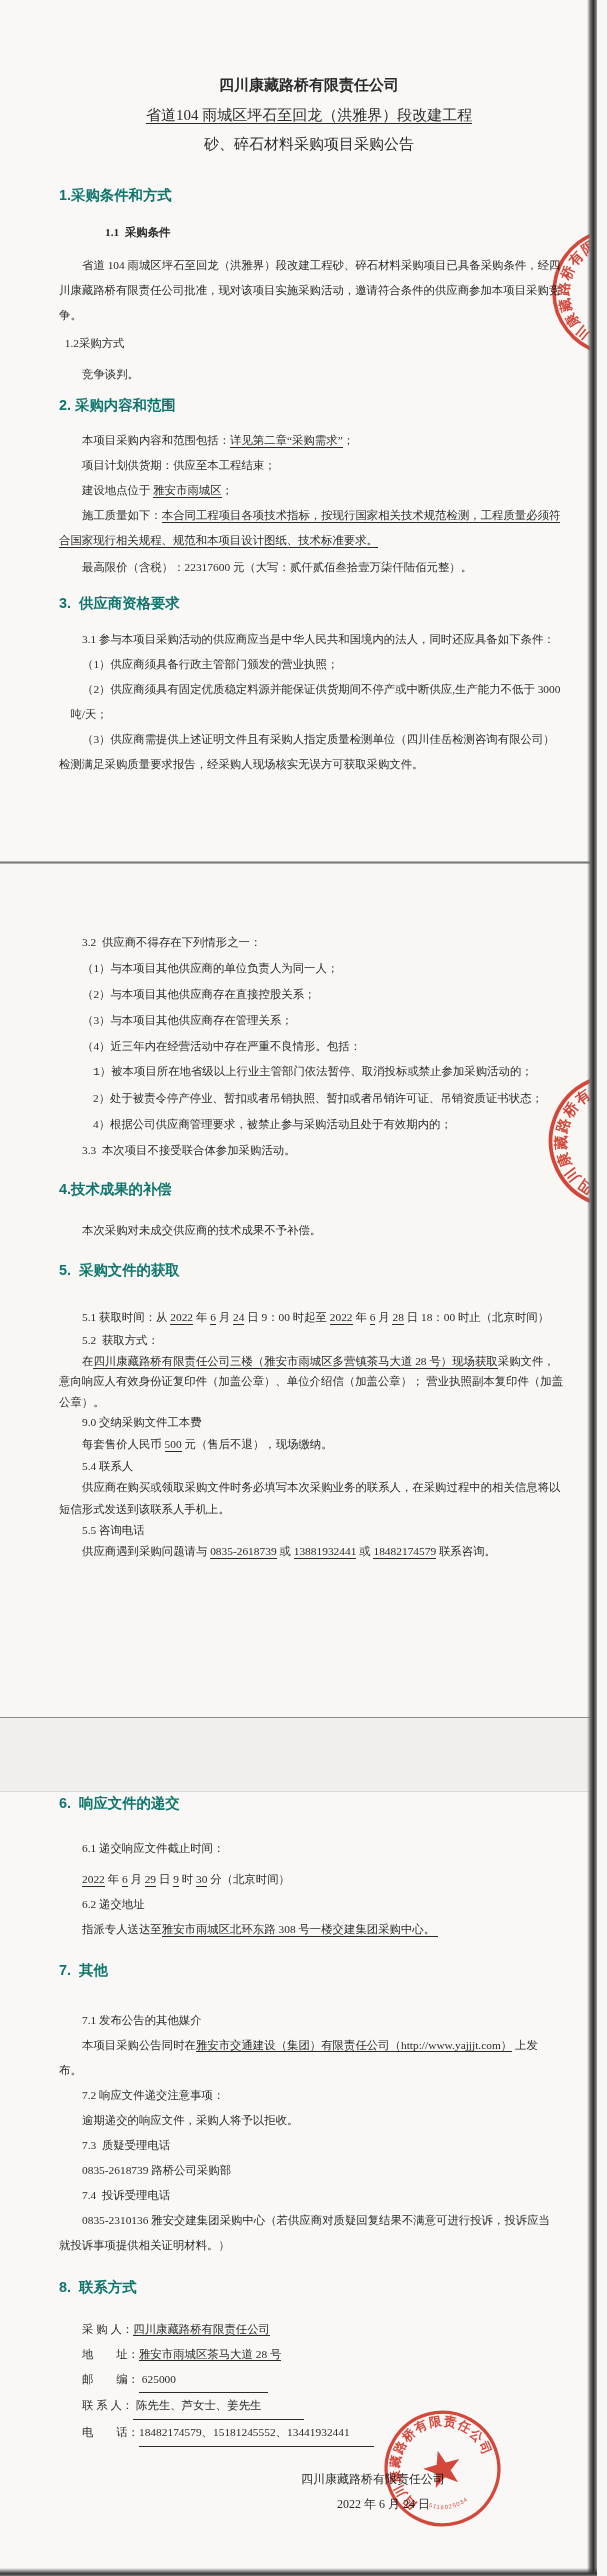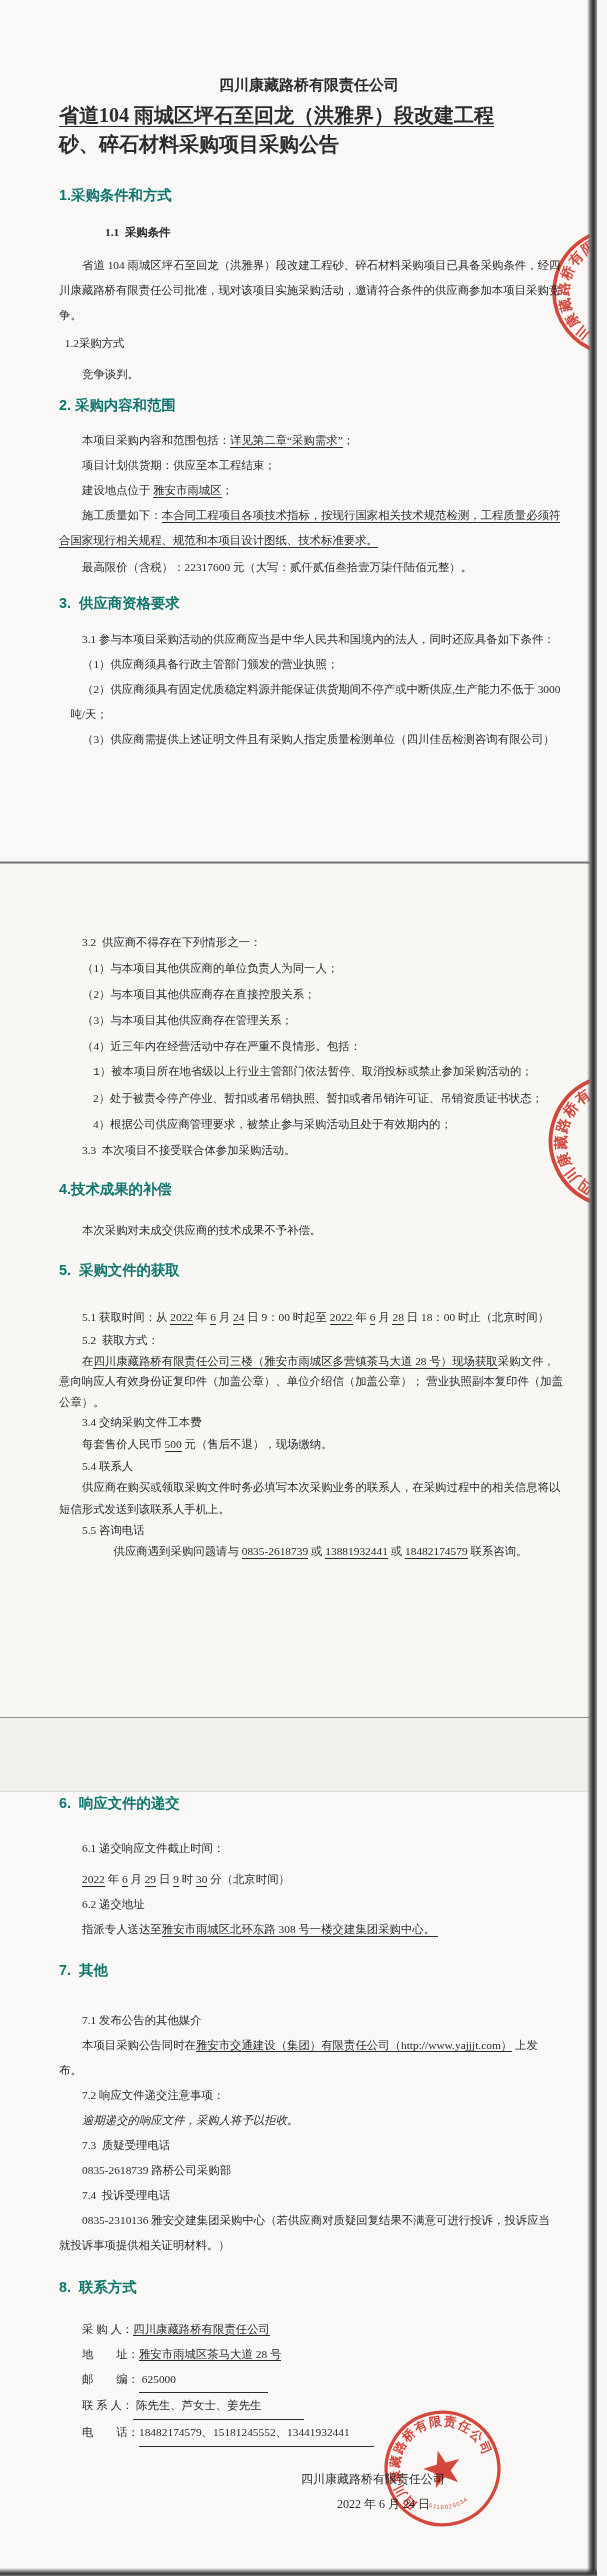--- a/index.html
+++ b/index.html
@@ -15,21 +15,21 @@
        border-top:1.5px solid #8f8d8a;border-bottom:0.8px solid #dcdad6;}
   .edge-right{position:absolute;top:0;right:0;width:10px;height:2576px;z-index:9;
        background:linear-gradient(to right,rgba(60,60,60,0),#707070 35%,#2f2f2f 65%,#9a9a9a 100%);}
   .edge-bottom{position:absolute;left:0;bottom:0;width:607px;height:7.6px;z-index:9;
        background:linear-gradient(to bottom,rgba(60,60,60,0),#3a3a3a 70%,#777 100%);}
   
   .bl{white-space:pre;color:#2b2b2b;}
   .p{font-size:11.4px;line-height:25px;font-family:"Liberation Serif",serif;}
   .h{font-size:14.4px;line-height:23px;font-weight:bold;color:#0f766e;font-family:"Liberation Sans",sans-serif;}
   .t1{font-size:15px;line-height:24px;font-weight:bold;text-align:center;font-family:"Liberation Sans",sans-serif;}
-  .t2{font-size:20px;line-height:26px;font-weight:bold;text-align:left;}
+  .t2{font-size:15px;line-height:26px;font-weight:normal;text-align:center;}
   .sig{font-size:12px;line-height:25px;}
   .right{text-align:right;}
   .u{border-bottom:0.8px solid #2b2b2b;padding-bottom:0.8px;}
   .uw{display:inline-block;}
   
   .stamp{position:absolute;mix-blend-mode:multiply;opacity:.92;z-index:5;}
   .ring{fill:none;stroke:#d6392c;stroke-width:5px;}
   .ringtext{font-size:19px;letter-spacing:2px;font-weight:bold;fill:#d6392c;font-family:"Liberation Serif",serif;}
   .serial{font-size:9px;letter-spacing:1.5px;fill:#d6392c;font-family:"Liberation Sans",sans-serif;}
   .star{fill:#d6392c;}
@@ -56,61 +56,62 @@
       <div class="bl p" style="padding-left: 23px;"><span>建设地点位于 </span><span class="u">雅安市雨城区</span><span>；</span></div>
       <div class="bl p" style="padding-left: 23px;"><span>施工质量如下：</span><span class="u">本合同工程项目各项技术指标，按现行国家相关技术规范检测，工程质量必须符</span></div>
       <div class="bl p"><span class="u">合国家现行相关规程、规范和本项目设计图纸、技术标准要求。</span></div>
       <div class="bl p" style="margin-top: 1.5px; padding-left: 23px;"><span>最高限价（含税）：22317600 元（大写：贰仟贰佰叁拾壹万柒仟陆佰元整）。</span></div>
       <div class="bl h" style="margin-top: 12px;"><span>3.  供应商资格要求</span></div>
       <div class="bl p" style="margin-top: 12px; padding-left: 23px;"><span>3.1 参与本项目采购活动的供应商应当是中华人民共和国境内的法人，同时还应具备如下条件：</span></div>
       <div class="bl p" style="padding-left: 23px;"><span>（1）供应商须具备行政主管部门颁发的营业执照；</span></div>
       <div class="bl p" style="padding-left: 23px; text-align: right;"><span>（2）供应商须具有固定优质稳定料源并能保证供货期间不停产或中断供应,生产能力不低于 3000</span></div>
       <div class="bl p" style="padding-left: 11.4px;"><span>吨/天；</span></div>
       <div class="bl p" style="padding-left: 23px;"><span>（3）供应商需提供上述证明文件且有采购人指定质量检测单位（四川佳岳检测咨询有限公司）</span></div>
+      <div class="bl p"><span>检测满足采购质量要求报告，经采购人现场核实无误方可获取采购文件。</span></div>
     </div>
   <div class="sep"></div>
   <div class="page pg2">
       <div class="bl p" style="line-height: 26px; padding-left: 23px;"><span>3.2  供应商不得存在下列情形之一：</span></div>
       <div class="bl p" style="line-height: 26px; padding-left: 23px;"><span>（1）与本项目其他供应商的单位负责人为同一人；</span></div>
       <div class="bl p" style="line-height: 26px; padding-left: 23px;"><span>（2）与本项目其他供应商存在直接控股关系；</span></div>
       <div class="bl p" style="line-height: 26px; padding-left: 23px;"><span>（3）与本项目其他供应商存在管理关系；</span></div>
       <div class="bl p" style="line-height: 26px; padding-left: 23px;"><span>（4）近三年内在经营活动中存在严重不良情形。包括：</span></div>
       <div class="bl p" style="line-height: 26px; padding-left: 34px; font-family: Liberation Mono, monospace;"><span>1）被本项目所在地省级以上行业主管部门依法暂停、取消投标或禁止参加采购活动的；</span></div>
       <div class="bl p" style="line-height: 26px; padding-left: 34px;"><span>2）处于被责令停产停业、暂扣或者吊销执照、暂扣或者吊销许可证、吊销资质证书状态；</span></div>
       <div class="bl p" style="line-height: 26px; padding-left: 34px;"><span>4）根据公司供应商管理要求，被禁止参与采购活动且处于有效期内的；</span></div>
       <div class="bl p" style="line-height: 26px; padding-left: 23px;"><span>3.3  本次项目不接受联合体参加采购活动。</span></div>
       <div class="bl h" style="margin-top: 15px;"><span>4.技术成果的补偿</span></div>
       <div class="bl p" style="margin-top: 16.7px; padding-left: 23px;"><span>本次采购对未成交供应商的技术成果不予补偿。</span></div>
       <div class="bl h" style="margin-top: 16.7px;"><span>5.  采购文件的获取</span></div>
       <div class="bl p" style="margin-top: 23px; padding-left: 23px;"><span>5.1 获取时间：从 </span><span class="u">2022</span><span> 年 </span><span class="u">6</span><span> 月 </span><span class="u">24</span><span> 日 9：00 时起至 </span><span class="u">2022</span><span> 年 </span><span class="u">6</span><span> 月 </span><span class="u">28</span><span> 日 18：00 时止（北京时间）</span></div>
       <div class="bl p" style="line-height: 20.5px; padding-left: 23px;"><span>5.2  获取方式：</span></div>
       <div class="bl p" style="line-height: 20.5px; padding-left: 23px;"><span>在</span><span class="u">四川康藏路桥有限责任公司三楼（雅安市雨城区多营镇茶马大道 28 号）现场获取</span><span>采购文件，</span></div>
       <div class="bl p" style="line-height: 20.5px;"><span>意向响应人有效身份证复印件（加盖公章）、单位介绍信（加盖公章）； 营业执照副本复印件（加盖</span></div>
       <div class="bl p" style="line-height: 20.5px;"><span>公章）。</span></div>
-      <div class="bl p" style="line-height: 20.5px; padding-left: 23px;"><span>3.4 交纳采购文件工本费</span></div>
+      <div class="bl p" style="line-height: 20.5px; padding-left: 23px;"><span>9.0 交纳采购文件工本费</span></div>
       <div class="bl p" style="line-height: 23px; padding-left: 23px;"><span>每套售价人民币 </span><span class="u">500</span><span> 元（售后不退），现场缴纳。</span></div>
       <div class="bl p" style="line-height: 20.5px; padding-left: 23px;"><span>5.4 联系人</span></div>
       <div class="bl p" style="line-height: 23px; padding-left: 23px;"><span>供应商在购买或领取采购文件时务必填写本次采购业务的联系人，在采购过程中的相关信息将以</span></div>
       <div class="bl p" style="line-height: 20.5px;"><span>短信形式发送到该联系人手机上。</span></div>
       <div class="bl p" style="line-height: 20.5px; padding-left: 23px;"><span>5.5 咨询电话</span></div>
-      <div class="bl p" style="line-height: 23px; padding-left: 23px; text-align: center;"><span>供应商遇到采购问题请与 </span><span class="u">0835-2618739</span><span> 或 </span><span class="u">13881932441</span><span> 或 </span><span class="u">18482174579</span><span> 联系咨询。</span></div>
+      <div class="bl p" style="line-height: 23px; padding-left: 23px;"><span>供应商遇到采购问题请与 </span><span class="u">0835-2618739</span><span> 或 </span><span class="u">13881932441</span><span> 或 </span><span class="u">18482174579</span><span> 联系咨询。</span></div>
     </div>
   <div class="gap"></div>
   <div class="page pg3">
       <div class="bl h"><span>6.  响应文件的递交</span></div>
       <div class="bl p" style="margin-top: 21px; padding-left: 23px;"><span>6.1 递交响应文件截止时间：</span></div>
       <div class="bl p" style="margin-top: 6px; padding-left: 23px;"><span class="u">2022</span><span> 年 </span><span class="u">6</span><span> 月 </span><span class="u">29</span><span> 日 </span><span class="u">9</span><span> 时 </span><span class="u">30</span><span> 分（北京时间）</span></div>
       <div class="bl p" style="padding-left: 23px;"><span>6.2 递交地址</span></div>
       <div class="bl p" style="padding-left: 23px;"><span>指派专人送达至</span><span class="u">雅安市雨城区北环东路 308 号一楼交建集团采购中心。 </span></div>
       <div class="bl h" style="margin-top: 16.7px;"><span>7.  其他</span></div>
       <div class="bl p" style="margin-top: 26px; padding-left: 23px;"><span>7.1 发布公告的其他媒介</span></div>
       <div class="bl p" style="padding-left: 23px;"><span>本项目采购公告同时在</span><span class="u">雅安市交通建设（集团）有限责任公司（http://www.yajjjt.com）</span><span> 上发</span></div>
       <div class="bl p"><span>布。</span></div>
       <div class="bl p" style="padding-left: 23px;"><span>7.2 响应文件递交注意事项：</span></div>
-      <div class="bl p" style="padding-left: 23px; font-style: italic;"><span>逾期递交的响应文件，采购人将予以拒收。</span></div>
+      <div class="bl p" style="padding-left: 23px;"><span>逾期递交的响应文件，采购人将予以拒收。</span></div>
       <div class="bl p" style="padding-left: 23px;"><span>7.3  质疑受理电话</span></div>
       <div class="bl p" style="padding-left: 23px;"><span>0835-2618739 路桥公司采购部</span></div>
       <div class="bl p" style="padding-left: 23px;"><span>7.4  投诉受理电话</span></div>
       <div class="bl p" style="padding-left: 23px;"><span>0835-2310136 雅安交建集团采购中心（若供应商对质疑回复结果不满意可进行投诉，投诉应当</span></div>
       <div class="bl p"><span>就投诉事项提供相关证明材料。）</span></div>
       <div class="bl h" style="margin-top: 18px;"><span>8.  联系方式</span></div>
       <div class="bl p" style="margin-top: 18px; padding-left: 23px;"><span>采 购 人：</span><span class="u">四川康藏路桥有限责任公司</span></div>
       <div class="bl p" style="padding-left: 23px;"><span>地　　址：</span><span class="u">雅安市雨城区茶马大道 28 号</span></div>
       <div class="bl p" style="padding-left: 23px;"><span>邮　　编：</span><span class="u uw" style="min-width: 129px;"> 625000</span></div>
       <div class="bl p" style="padding-left: 23px;"><span>联 系 人：</span><span class="u uw" style="min-width: 171px;"> 陈先生、芦女士、姜先生</span></div>

